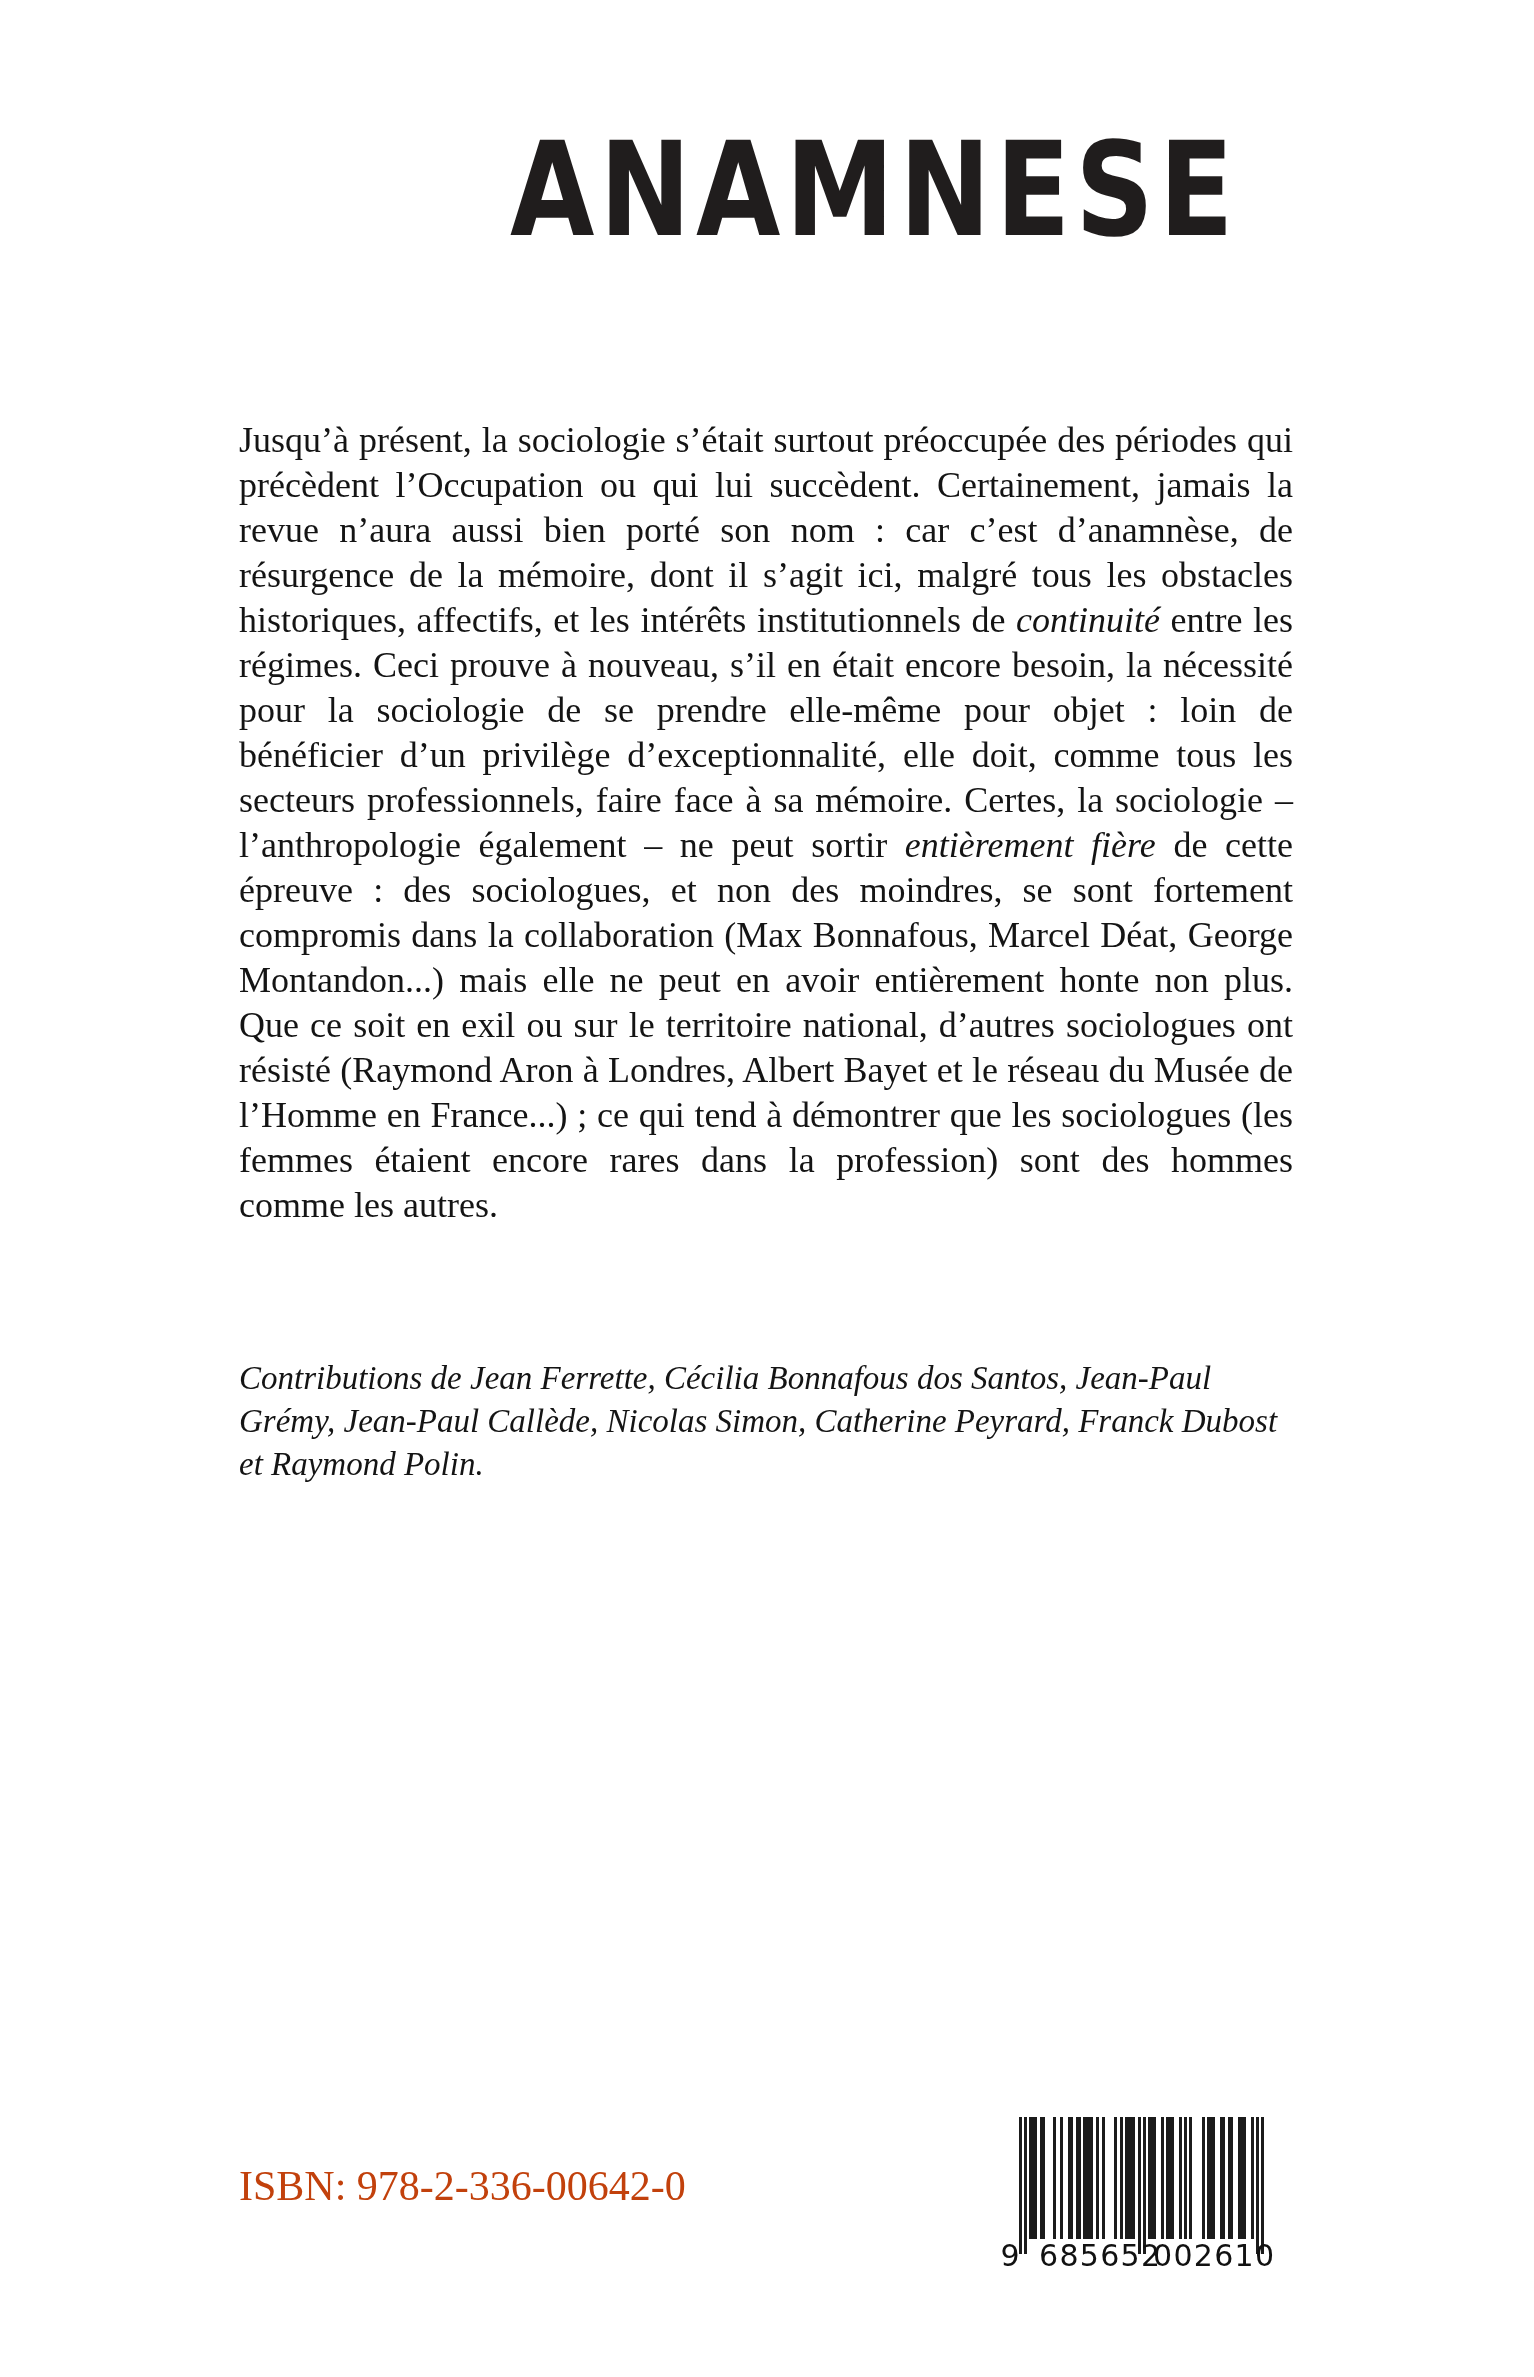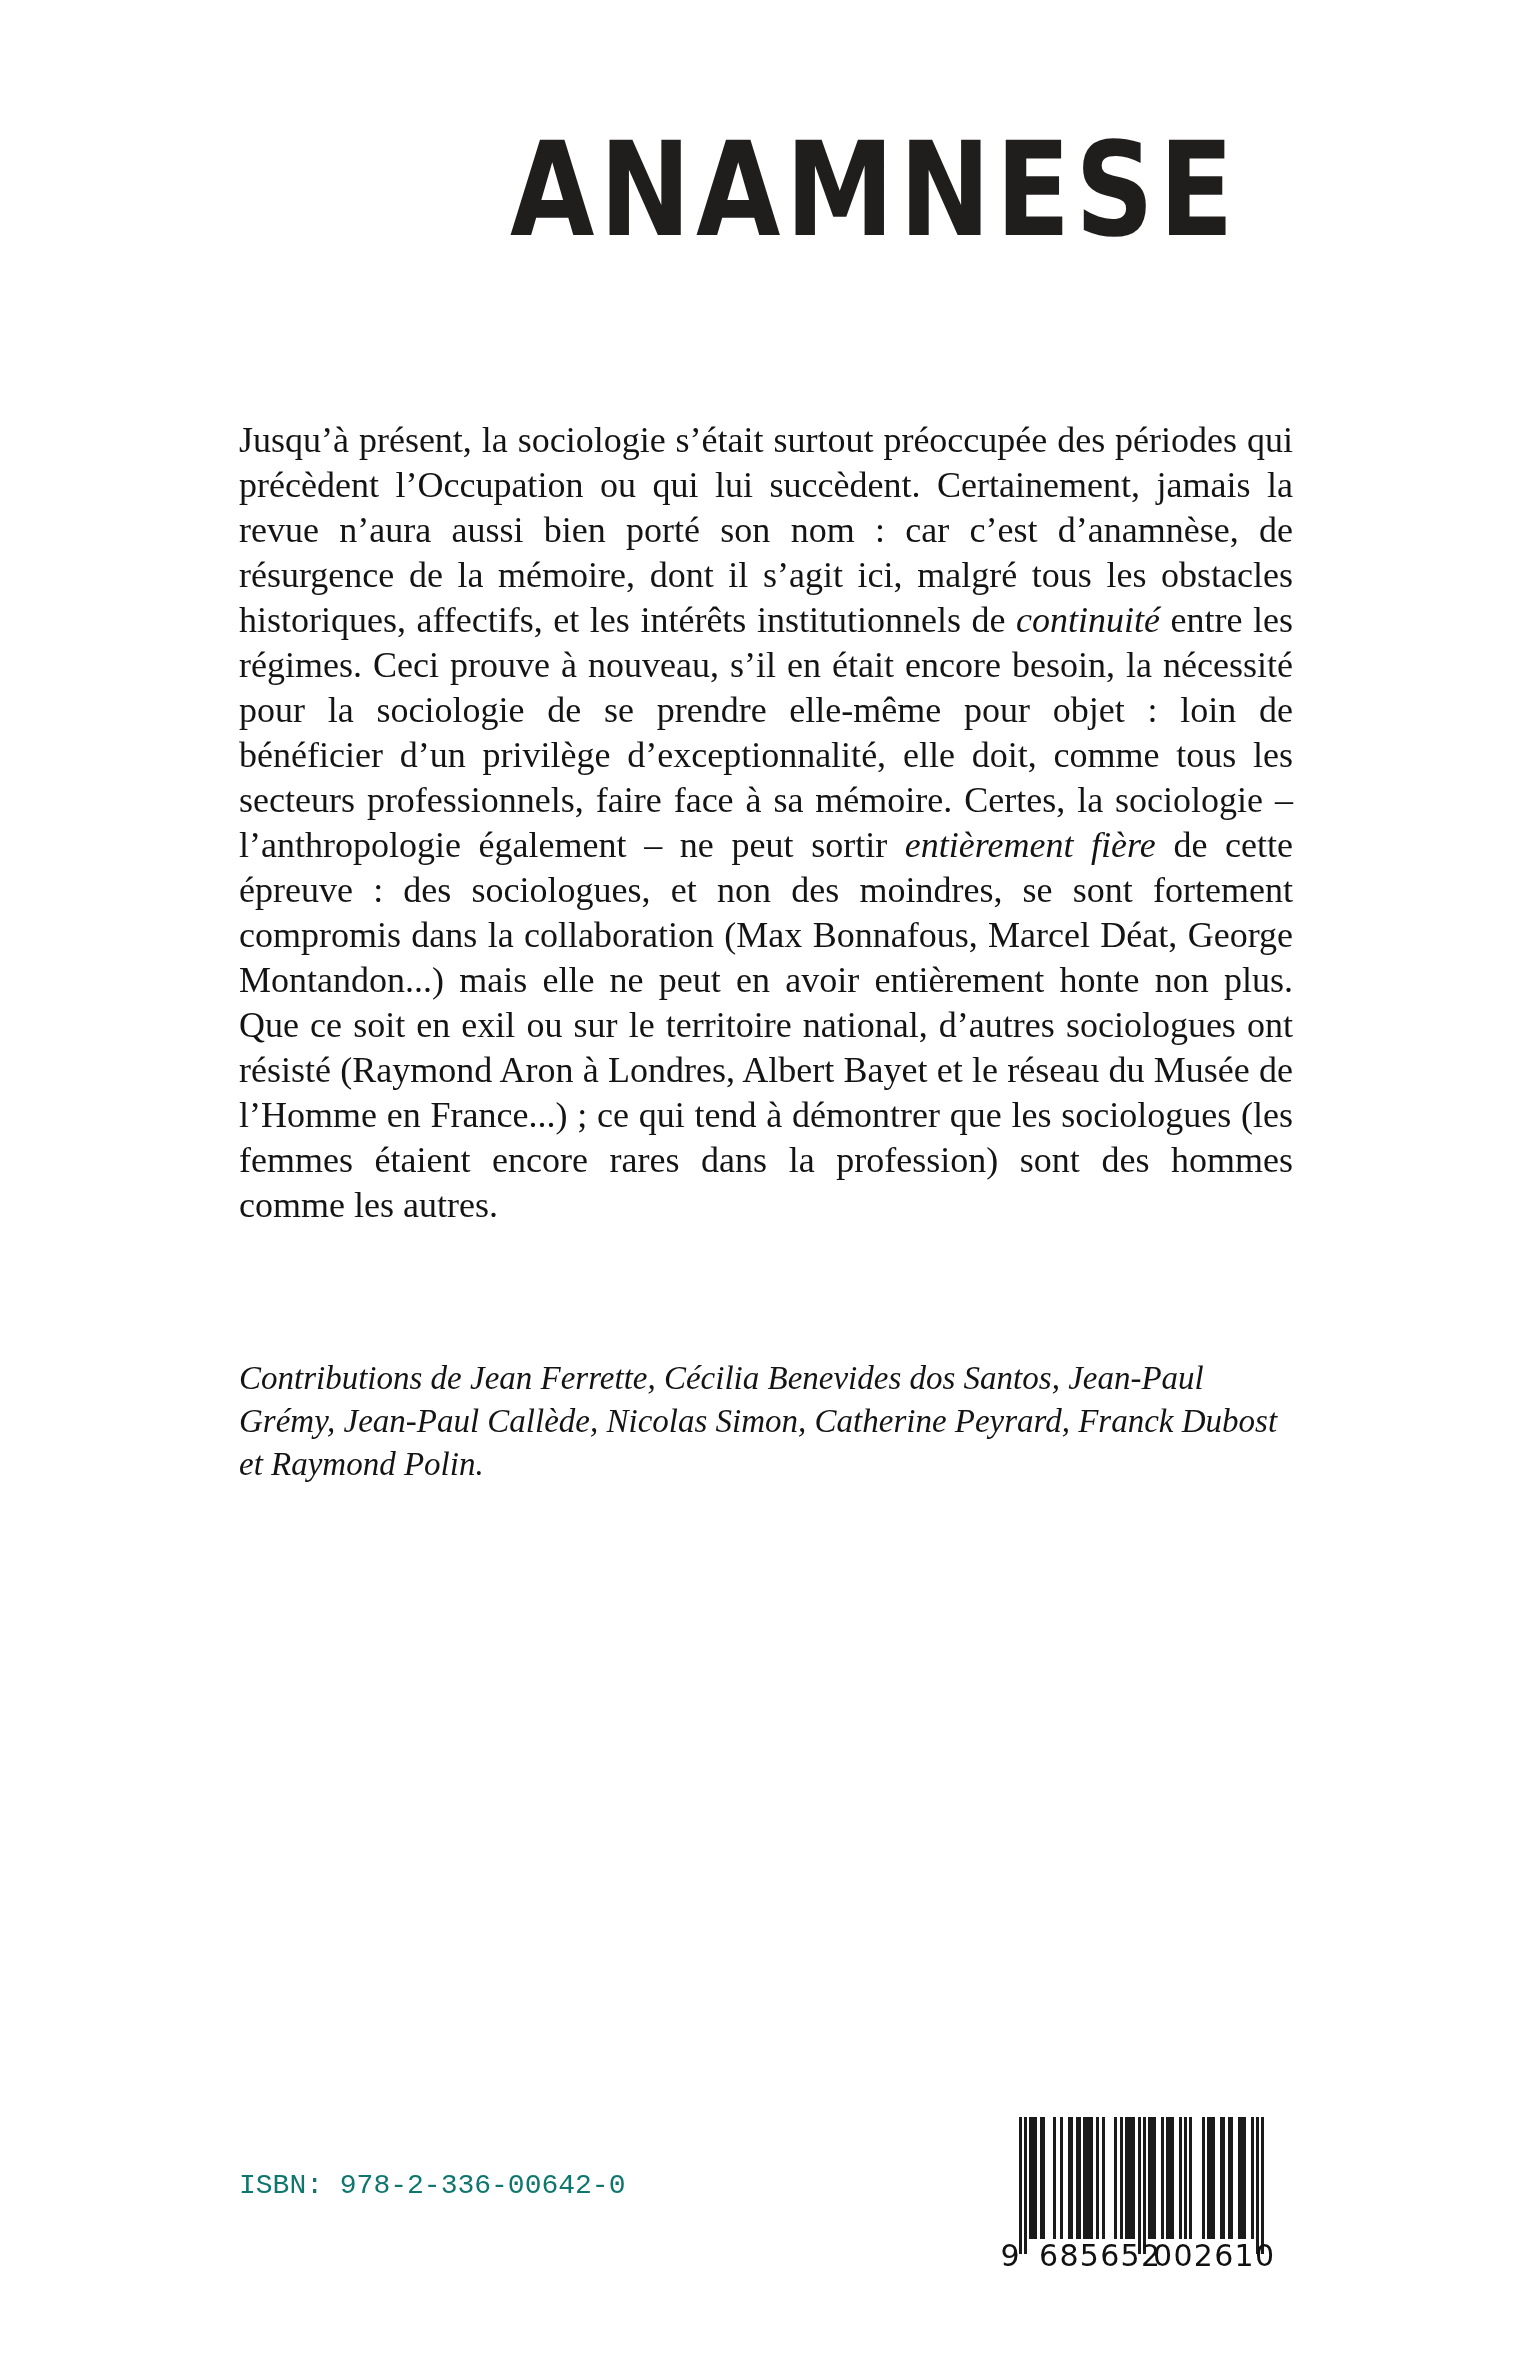--- a/index.html
+++ b/index.html
@@ -74,24 +74,23 @@
     font-style: italic;
     text-align: left;
     color: #141414;
   }
 
   
   .colophon {
     position: absolute;
     left: 239px;
     top: 2163px;
-    font-size: 28px;
+    font-size: 42px;
     line-height: 46px;
-    color: #0f766e;
-    font-family: Liberation Mono, monospace;
+    color: #c2410c;
   }
   .colophon div {
     white-space: nowrap;
   }
 
   
   .barcode-block {
     position: absolute;
     left: 1019px;
     top: 2117px;
@@ -137,21 +136,21 @@
 <div class="page">
 
   <div class="title-block">
     <span class="book-title">ANAMNESE</span>
   </div>
 
   <div class="blurb">
     <span>Jusqu’à présent, la sociologie s’était surtout préoccupée des périodes qui précèdent l’Occupation ou qui lui succèdent. Certainement, jamais la revue n’aura aussi bien porté son nom : car c’est d’anamnèse, de résurgence de la mémoire, dont il s’agit ici, malgré tous les obstacles historiques, affectifs, et les intérêts institutionnels de </span><em>continuité</em><span> entre les régimes. Ceci prouve à nouveau, s’il en était encore besoin, la nécessité pour la sociologie de se prendre elle-même pour objet : loin de bénéficier d’un privilège d’exceptionnalité, elle doit, comme tous les secteurs professionnels, faire face à sa mémoire. Certes, la sociologie – l’anthropologie également – ne peut sortir </span><em>entièrement fière</em><span> de cette épreuve : des sociologues, et non des moindres, se sont fortement compromis dans la collaboration (Max Bonnafous, Marcel Déat, George Montandon...) mais elle ne peut en avoir entièrement honte non plus. Que ce soit en exil ou sur le territoire national, d’autres sociologues ont résisté (Raymond Aron à Londres, Albert Bayet et le réseau du Musée de l’Homme en France...) ; ce qui tend à démontrer que les sociologues (les femmes étaient encore rares dans la profession) sont des hommes comme les autres.</span>
   </div>
 
-  <div class="contributors">Contributions de Jean Ferrette, Cécilia Benevides dos Santos, Jean-Paul Grémy, Jean-Paul Callède, Nicolas Simon, Catherine Peyrard, Franck Dubost et Raymond Polin.</div>
+  <div class="contributors">Contributions de Jean Ferrette, Cécilia Bonnafous dos Santos, Jean-Paul Grémy, Jean-Paul Callède, Nicolas Simon, Catherine Peyrard, Franck Dubost et Raymond Polin.</div>
 
   <div class="colophon">
     <div>ISBN: 978-2-336-00642-0</div>
   </div>
 
   <div class="barcode-block">
     <div class="barcode-bars" id="barcode-bars">
         <i class="guard" style="left: 0px; width: 2.6px;"></i>
         <i class="guard" style="left: 5.2px; width: 2.6px;"></i>
         <i style="left: 10.3px; width: 7.7px;"></i>

